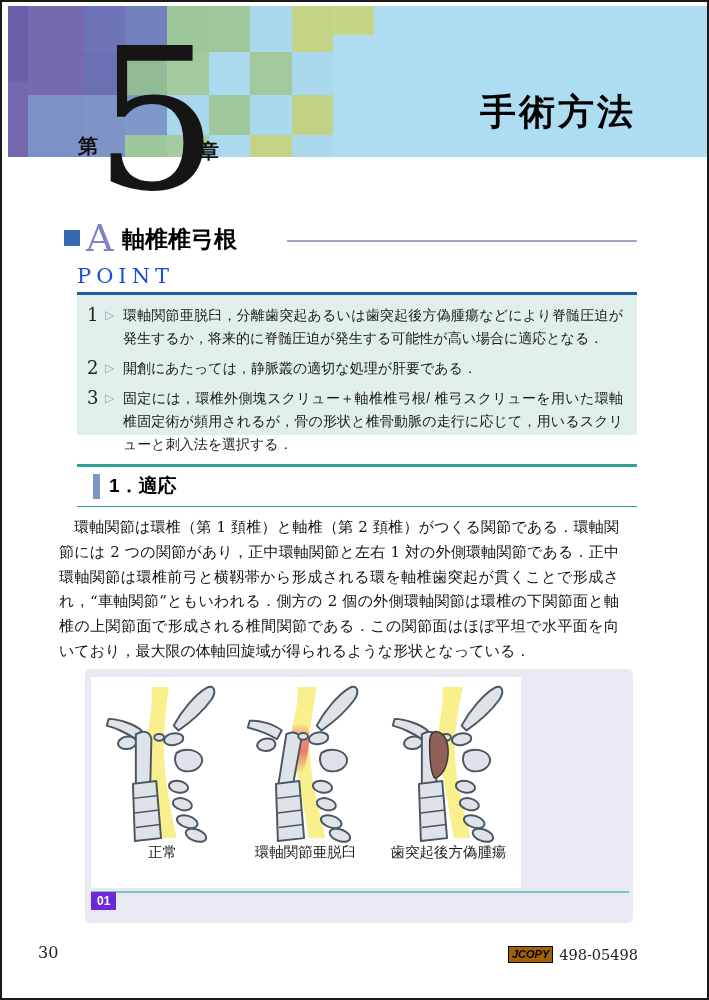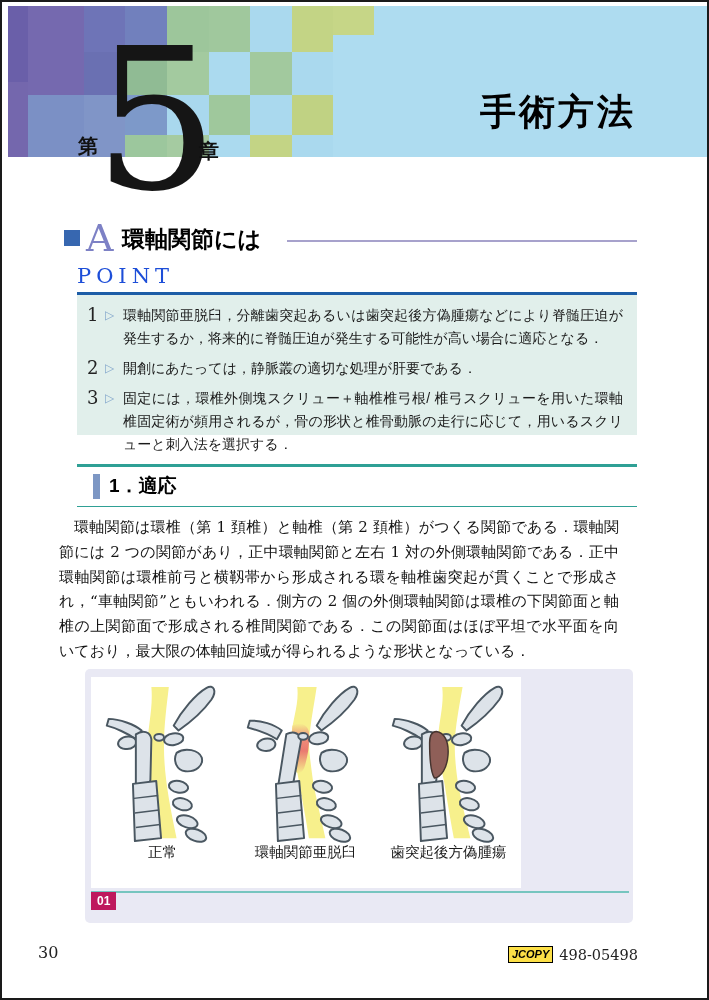--- a/index.html
+++ b/index.html
@@ -58,32 +58,32 @@
     font-family:"DejaVu Serif",serif;font-size:15px;line-height:24.8px;
     text-align:justify;text-indent:1em;color:#141414;
   }
   
   .figure{position:absolute;left:83px;top:667px;width:548px;height:254px;background:#e9e9f4;border-radius:5px;}
   .fig-white{position:absolute;left:6px;top:8px;width:430px;height:211px;background:#ffffff;display:flex;}
   .fig-panel{width:143px;display:flex;flex-direction:column;align-items:center;padding-top:6px;box-sizing:border-box;}
   .fig-label{font-size:14.5px;color:#1a1a1a;}
   .fig-rule{position:absolute;left:6px;top:222px;right:4px;height:2px;background:#76c5bf;}
   .fig-num{
-    position:absolute;left:6px;top:223px;background:#be185d;color:#fff;
+    position:absolute;left:6px;top:223px;background:#6d28d9;color:#fff;
     font-size:12px;font-weight:bold;padding:2px 6px;text-align:center;
   }
   .bone{fill:#dde3e9;stroke:#4a5761;stroke-width:2;stroke-linejoin:round;}
   .bline{fill:none;stroke:#4a5761;stroke-width:1.5;}
   .cord{fill:#f7f08c;}
   .tumor{fill:#8f5f58;stroke:#46342f;stroke-width:1.5;stroke-linejoin:round;}
   
   .pageno{position:absolute;left:36px;top:941px;font-family:"DejaVu Serif",serif;font-size:16px;color:#222;}
   .footer-right{position:absolute;right:69px;top:944px;display:flex;align-items:center;gap:6px;}
   .jcopy{
-    border:1.5px solid #000;background:#fde047;font-weight:bold;font-style:italic;
+    border:1.5px solid #000;background:#a16207;font-weight:bold;font-style:italic;
     font-size:11px;padding:0 3px;line-height:15px;color:#000;
   }
   .pubcode{font-family:"DejaVu Serif",serif;font-size:14.5px;color:#222;}
 </style>
 </head>
 <body>
 
 <div class="page">
 
   <div>
@@ -120,21 +120,21 @@
     </div>
     <span class="ch-prefix">第</span>
     <div class="ch-num">5</div>
     <span class="ch-suffix">章</span>
     <h1 class="ch-title">手術方法</h1>
   </div>
 
   <div class="sec-a">
     <span class="sq"></span>
     <span class="letter">A</span>
-    <span class="title">環軸関節には</span>
+    <span class="title">軸椎椎弓根</span>
     <span class="rule"></span>
   </div>
 
   <div class="point-head">POINT</div>
   <div class="point-underline"></div>
   <div class="point-box">
     <div class="point-item">
       <span class="num">1</span>
       <span class="marker">▷</span>
       <span class="txt">環軸関節亜脱臼，分離歯突起あるいは歯突起後方偽腫瘍などにより脊髄圧迫が発生するか，将来的に脊髄圧迫が発生する可能性が高い場合に適応となる．</span>

